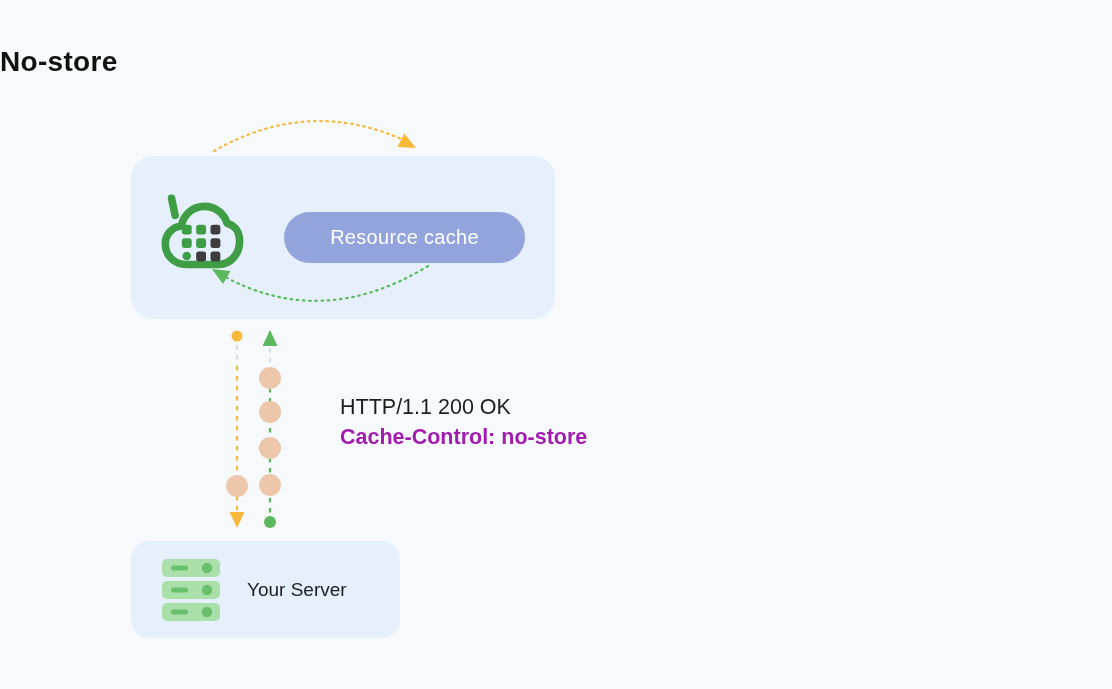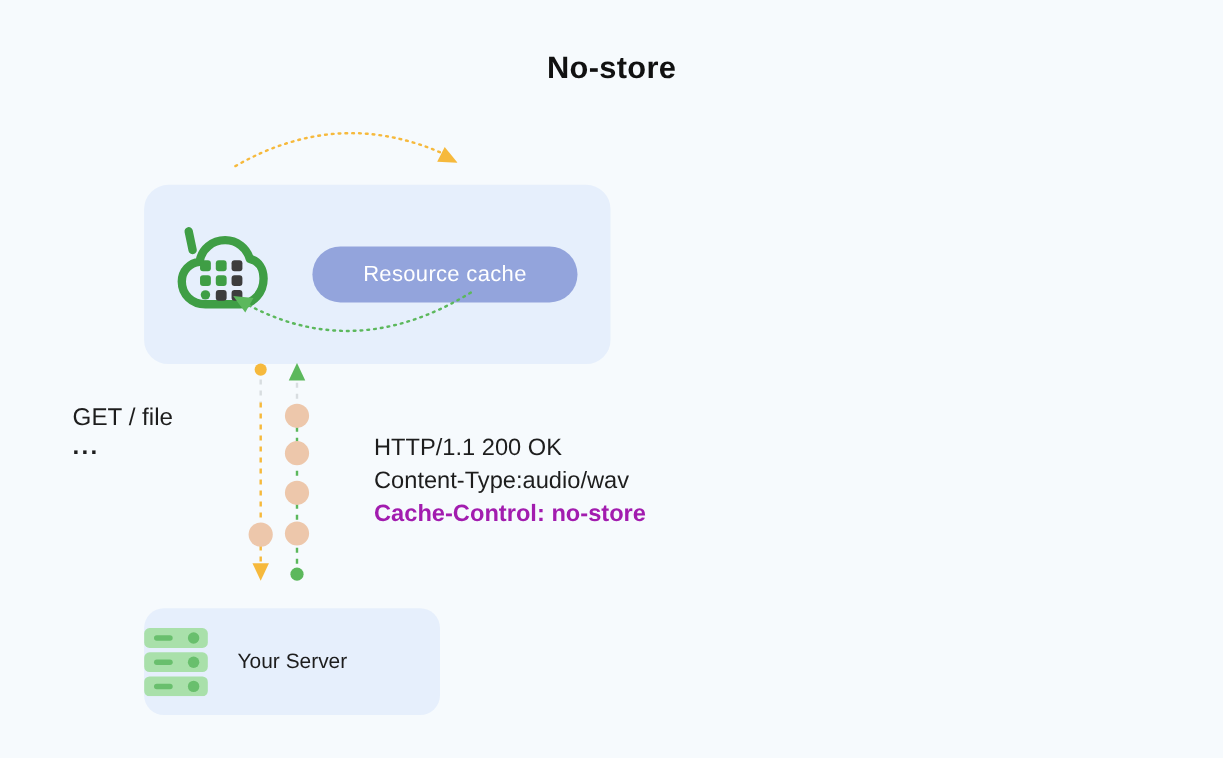--- a/index.html
+++ b/index.html
@@ -2,28 +2,28 @@
 <html style="--page-bg: #f6fafd; --box-bg: #e6effc; --green: #3f9e45; --green-soft: #5cb85c; --orange: #f6b93c; --peach: #edc7ab; --pill: #93a4dc; --server-light: #a9e0aa; --server-dark: #69bf6d; --text: #1d1d1d;"><head>
 <meta charset="utf-8">
 <style>
   html,body{margin:0;padding:0;}
   .canvas{
     position:relative;width:1112px;height:689px;overflow:hidden;
     background:var(--page-bg,#f6fafd);
     font-family:"Liberation Sans",sans-serif;color:var(--text,#1d1d1d);
   }
   .title{
-    position:absolute;top:46px;left:0;right:0;margin:0;text-align:center;
+    position:absolute;top:46px;left:0;right:0;margin:0;text-align:left;
     font-size:28px;font-weight:700;color:#111;letter-spacing:.3px;
   }
-  .box{position:absolute;background:var(--box-bg,#e6effc);margin-top:12px;}
+  .box{position:absolute;background:var(--box-bg,#e6effc);}
   .cache-box{left:131px;top:156px;width:424px;height:163px;border-radius:22px;}
   .server-box{
     left:131px;top:541px;width:269px;height:97px;border-radius:18px;
-    display:flex;align-items:center;box-sizing:border-box;gap:27px;
+    display:flex;align-items:center;box-sizing:border-box;padding-left:31px;gap:27px;
   }
   .cloud-svg{position:absolute;left:28px;top:36px;}
   .pill{
     position:absolute;left:153px;top:56px;width:241px;height:51px;border-radius:26px;
     background:var(--pill,#93a4dc);color:#ffffff;display:flex;align-items:center;
     justify-content:center;font-size:20px;letter-spacing:.3px;
   }
   .request-text{position:absolute;left:66px;top:364px;font-size:22px;line-height:30px;}
   .ellipsis{font-weight:700;letter-spacing:2px;line-height:24px;}
   .response-text{position:absolute;left:340px;top:364px;font-size:21.5px;line-height:30px;margin-top:28px;}
@@ -77,28 +77,23 @@
       <rect class="srv-dark" x="9" y="6.5" width="17" height="5" rx="2.5"></rect>
       <rect class="srv-dark" x="9" y="28.5" width="17" height="5" rx="2.5"></rect>
       <rect class="srv-dark" x="9" y="50.5" width="17" height="5" rx="2.5"></rect>
       <circle class="srv-dark" cx="45" cy="9" r="5.2"></circle>
       <circle class="srv-dark" cx="45" cy="31" r="5.2"></circle>
       <circle class="srv-dark" cx="45" cy="53" r="5.2"></circle>
     </svg>
     <div class="server-label">Your Server</div>
   </div>
 
-  <div class="request-text">
-    <div>GET / file</div>
-    <div class="ellipsis">...</div>
-  </div>
 
   <div class="response-text">
     <div>HTTP/1.1 200 OK</div>
-    <div>Content-Type:audio/wav</div>
     <div class="bold">Cache-Control: no-store</div>
   </div>
 
   <svg class="overlay" width="1112" height="689" viewBox="0 0 1112 689">
 
     <path class="dotted stroke-orange" d="M214,151 Q310,96 408,142"></path>
     <polygon class="fill-orange" points="0,0 -17,-7.5 -17,7.5" transform="translate(416,148) rotate(27)"></polygon>
 
     <path class="dotted stroke-greensoft" d="M428,266 Q320,332 218,273"></path>
     <polygon class="fill-greensoft" points="0,0 -17,-7.5 -17,7.5" transform="translate(212,269) rotate(-150)"></polygon>

